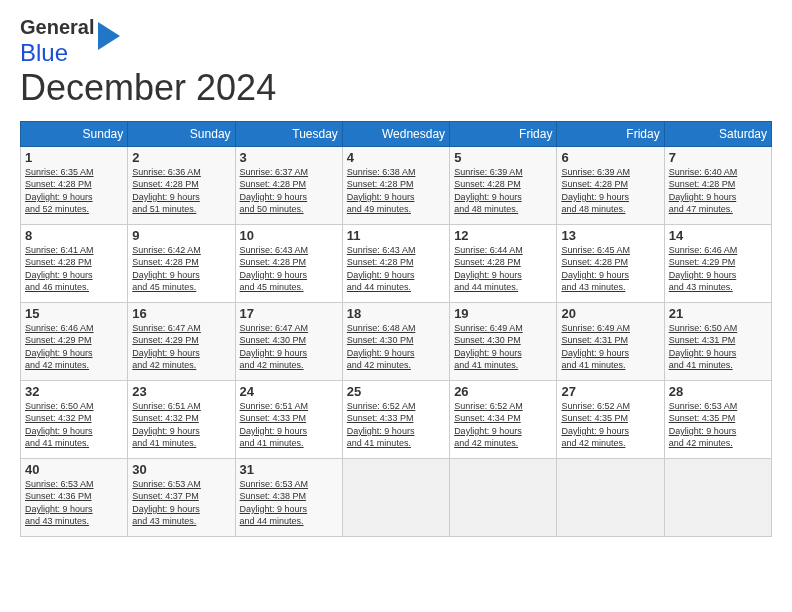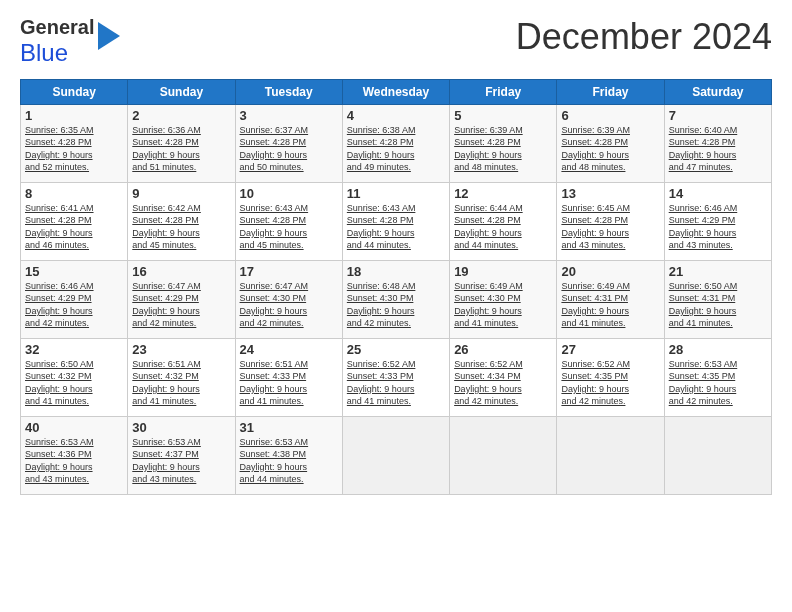--- a/index.html
+++ b/index.html
@@ -11,50 +11,50 @@
       overflow: hidden;
     }
     .container {
       padding: 16px 20px 10px 20px;
     }
     .header {
       display: flex;
       justify-content: space-between;
       align-items: flex-start;
       margin-bottom: 12px;
+      flex-direction: column;
     }
     .logo {
       display: flex;
       align-items: center;
     }
     .title-block {
       text-align: right;
     }
     .month-year {
       font-size: 36px;
       color: #333;
       font-weight: normal;
-      margin-left: 24px;
     }
     .location {
       font-size: 15px;
       color: #555;
     }
     table {
       width: 100%;
       border-collapse: collapse;
       table-layout: fixed;
     }
     thead tr th {
       background: #2176c7;
       color: #fff;
       font-size: 12px;
-      font-weight: bold;
+      font-weight: normal;
       padding: 5px 4px;
-      text-align: center;
+      text-align: right;
       border: 1px solid #1a5fa0;
     }
     tbody tr td {
       border: 1px solid #ccc;
       vertical-align: top;
       padding: 3px 4px;
       font-size: 9.5px;
       color: #333;
       height: 78px;
       background: #fff;

